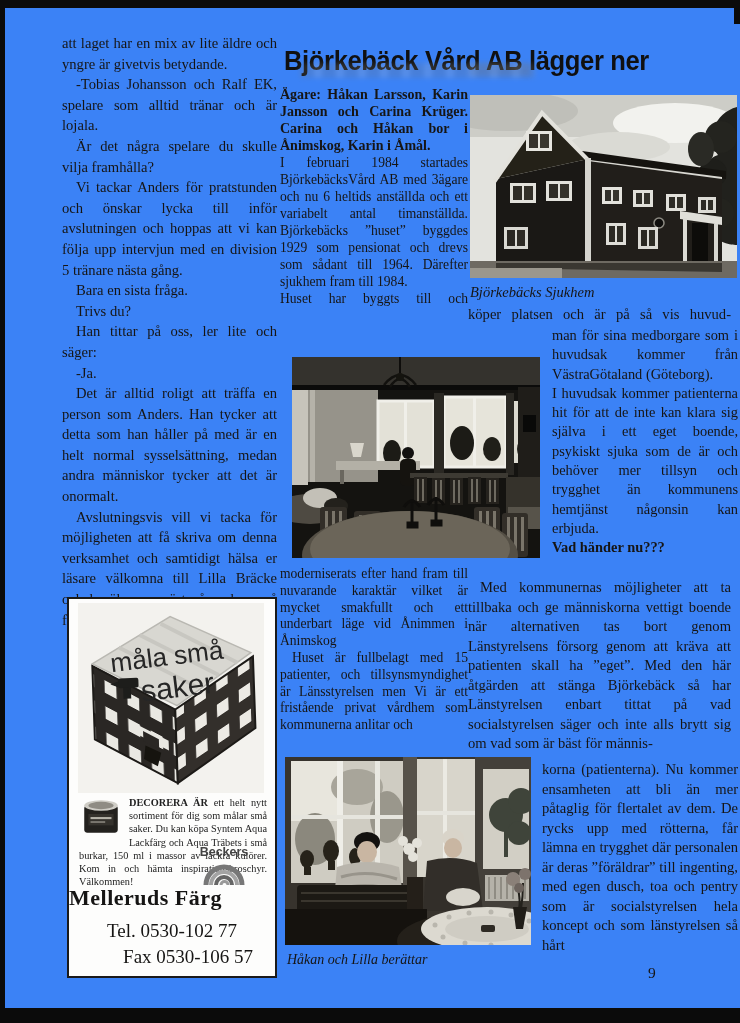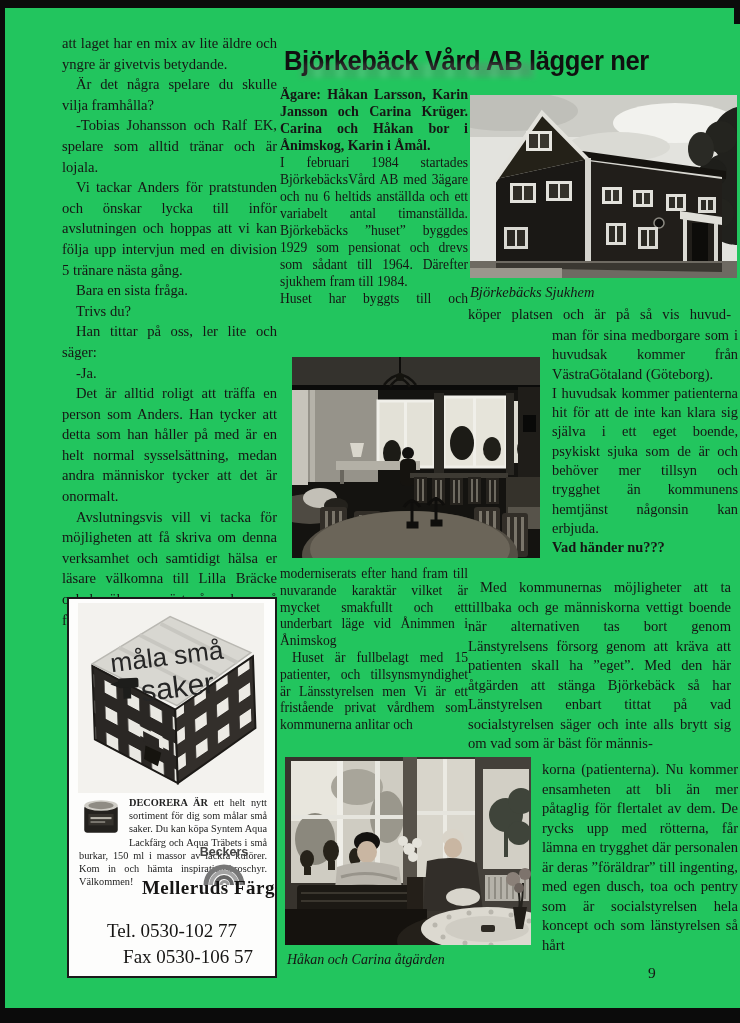--- a/index.html
+++ b/index.html
@@ -1,16 +1,16 @@
 <!DOCTYPE html>
 <html lang="sv"><head>
 <meta charset="utf-8">
 <style>
   html,body{margin:0;padding:0;background:#888;}
-  .page{position:relative;width:740px;height:1023px;background:#22c55e;overflow:hidden;
+  .page{position:relative;width:740px;height:1023px;background:#3b82f6;overflow:hidden;
         font-family:"Liberation Serif","DejaVu Serif",serif;color:#161514;}
   .abs{position:absolute;}
   
   .edge{position:absolute;background:#0b0b0b;}
   #edge-top{left:0;top:0;width:740px;height:8px;}
   #edge-left{left:0;top:0;width:5px;height:1023px;}
   #edge-bottom{left:0;top:1008px;width:740px;height:15px;}
   #edge-tr{right:0;top:0;width:6px;height:24px;}
   
   .col-left{left:62px;top:33px;width:215px;font-size:14.6px;line-height:20.6px;text-align:justify;}
@@ -51,38 +51,38 @@
   figure svg{display:block;width:100%;height:100%;background:#ddd;}
   
   .ad-box{left:67px;top:597px;width:206px;height:377px;border:2px solid #1a1a1a;background:#fdfdfc;}
   .ad-img{position:absolute;top:4px;left:6px;width:192px;height:190px;}
   .ad-img svg{width:100%;height:100%;}
   .ad-body{position:absolute;top:197px;left:10px;width:188px;font-size:10.3px;line-height:13.2px;text-align:justify;color:#222;}
   .ad-body .b{font-weight:bold;}
   .ad-can{float:left;width:44px;height:40px;margin:0 6px 2px 0;}
   .beckers{position:absolute;top:246px;right:14px;width:74px;text-align:center;}
   .beckers .brand{font-family:"Liberation Sans","DejaVu Sans",sans-serif;font-weight:bold;font-size:12.5px;color:#444;}
-  .store{position:absolute;top:278px;left:0;width:100%;text-align:right;font-weight:bold;font-size:19px;letter-spacing:.5px;}
+  .store{position:absolute;top:286px;left:0;width:100%;text-align:left;font-weight:bold;font-size:22px;letter-spacing:.5px;}
   .tel{position:absolute;top:321px;left:0;width:100%;text-align:center;font-size:19px;}
   .fax{position:absolute;top:347px;left:0;width:100%;text-align:center;font-size:19px;padding-left:16px;}
 </style>
 </head>
 <body>
 
 <div class="page">
 
   <div id="edge-top" class="edge"></div>
   <div id="edge-left" class="edge"></div>
   <div id="edge-bottom" class="edge"></div>
   <div id="edge-tr" class="edge"></div>
 
   <div class="abs col-left">
     <p>att laget har en mix av lite äldre och yngre är givetvis betydande.</p>
+    <p class="ind">-Tobias Johansson och Ralf EK, spelare som alltid tränar och är lojala.</p>
     <p class="ind">Är det några spelare du skulle vilja framhålla?</p>
-    <p class="ind">-Tobias Johansson och Ralf EK, spelare som alltid tränar och är lojala.</p>
     <p class="ind">Vi tackar Anders för pratstunden och önskar lycka till inför avslutningen och hoppas att vi kan följa upp intervjun med en division 5 tränare nästa gång.</p>
     <p class="ind">Bara en sista fråga.</p>
     <p class="ind">Trivs du?</p>
     <p class="ind">Han tittar på oss, ler lite och säger:</p>
     <p class="ind">-Ja.</p>
     <p class="ind">Det är alltid roligt att träffa en person som Anders. Han tycker att detta som han håller på med är en helt normal sysselsättning, medan andra människor tycker att det är onormalt.</p>
     <p class="ind">Avslutningsvis vill vi tacka för möjligheten att få skriva om denna verksamhet och samtidigt hälsa er läsare välkomna till Lilla Bräcke och besöka oss nästa år och se på fotboll.</p>
     <div class="signoff">
       <div>Välkomna!</div>
       <div>Mikael Larsson</div>
@@ -339,21 +339,21 @@
           <circle cx="206" cy="188" r="2.5"></circle>
       </g>
       <path d="M232,128 q4,14 2,24 M238,126 q0,14 -2,26" stroke="#23211c" stroke-width="2" fill="none"></path>
       <circle cx="228" cy="122" r="7" fill="#8a8078"></circle>
       <circle cx="240" cy="117" r="6" fill="#7d736c"></circle>
       <circle cx="234" cy="131" r="5" fill="#6d645e"></circle>
       <polygon points="228,150 242,150 238,172 231,172" fill="#201d18"></polygon>
       <rect x="196" y="168" width="14" height="7" rx="2" fill="#2e2a24"></rect>
     </svg>
   </figure>
-  <div class="abs cap-people">Håkan och Carina åtgärden</div>
+  <div class="abs cap-people">Håkan och Lilla berättar</div>
 
   <div class="abs col3d">korna (patienterna). Nu kommer ensamheten att bli än mer påtaglig för flertalet av dem. De rycks upp med rötterna, får lämna en trygghet där personalen är deras ”föräldrar” till ingenting, med egen dusch, toa och pentry som är socialstyrelsen hela koncept och som länstyrelsen så hårt</div>
 
   <div class="abs ad-box">
     <div class="ad-img">
       <svg viewBox="0 0 192 196">
         <defs>
           <pattern id="bx1" width="23" height="27" patternUnits="userSpaceOnUse" patternTransform="skewY(30)">
             <rect width="23" height="27" fill="#2a2724"></rect>
               <rect x="5" y="7" width="12" height="13" fill="#e9e8e2"></rect>

